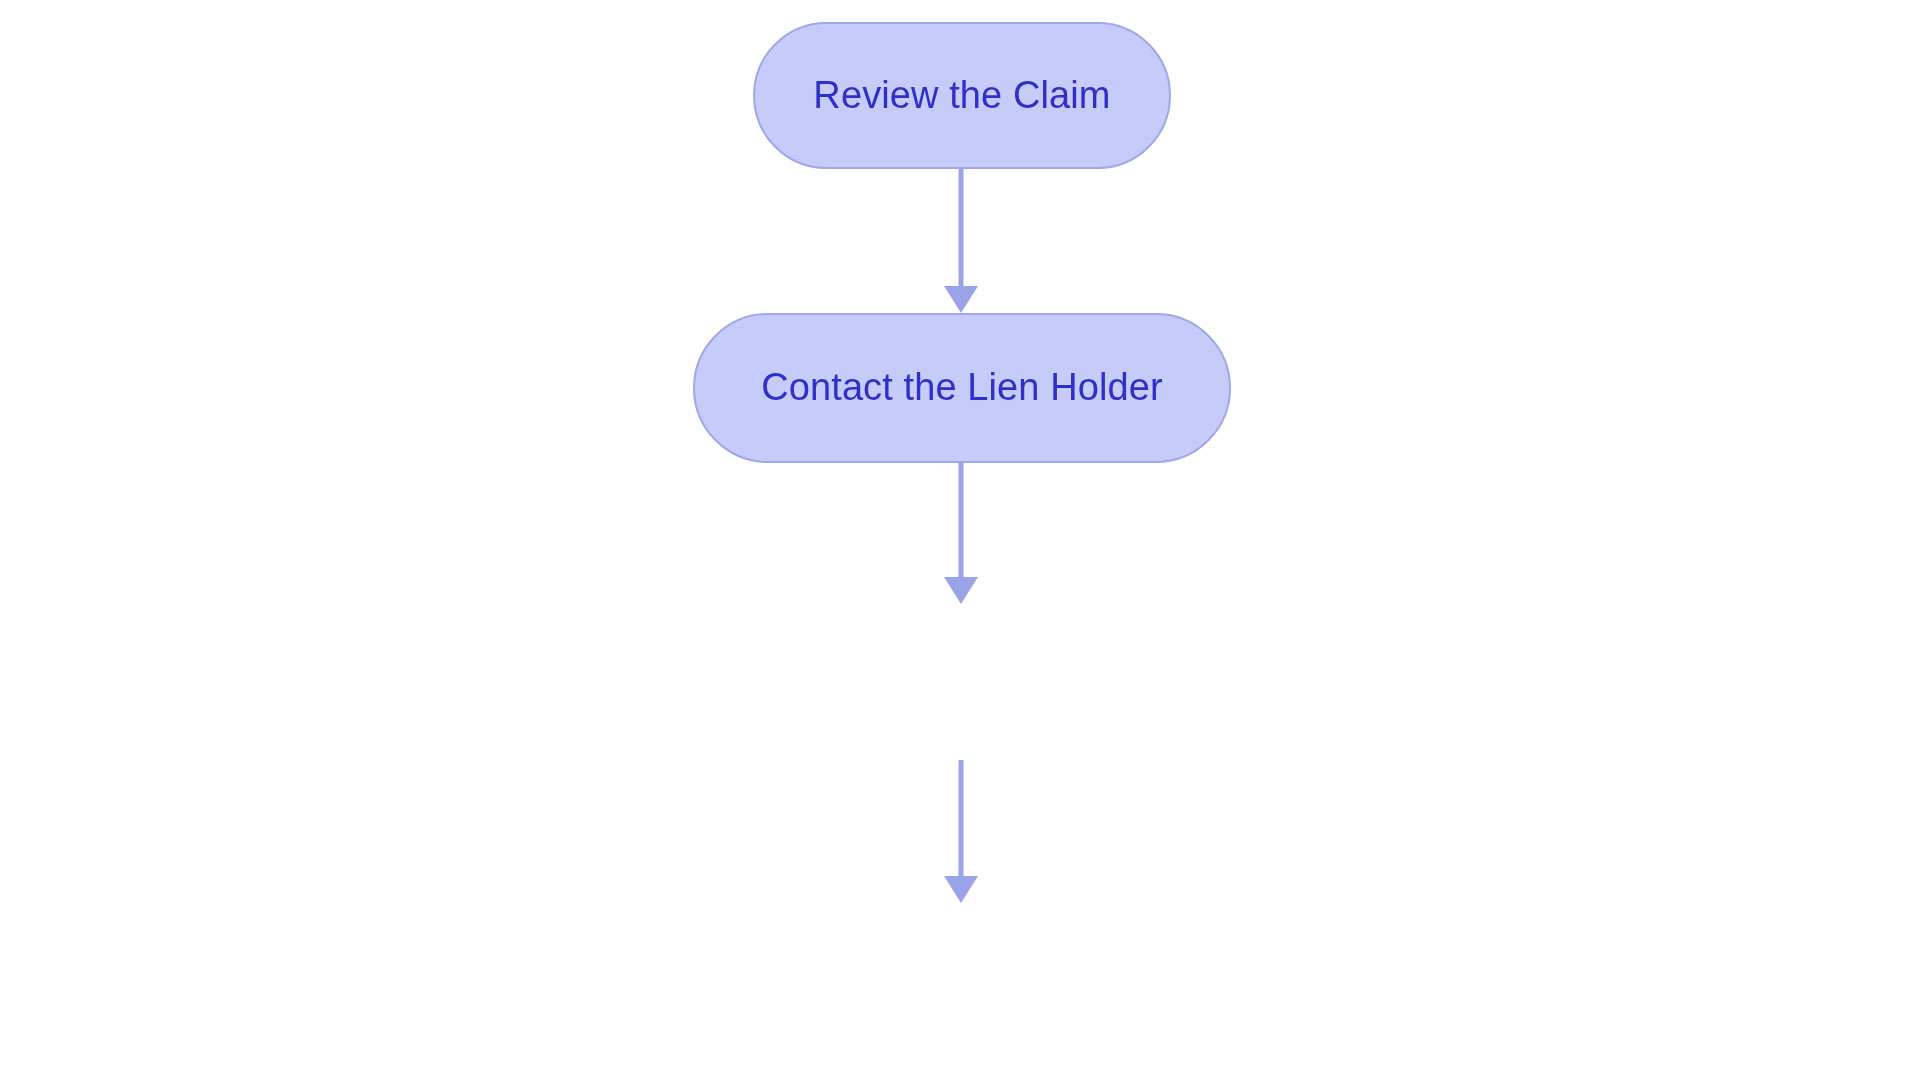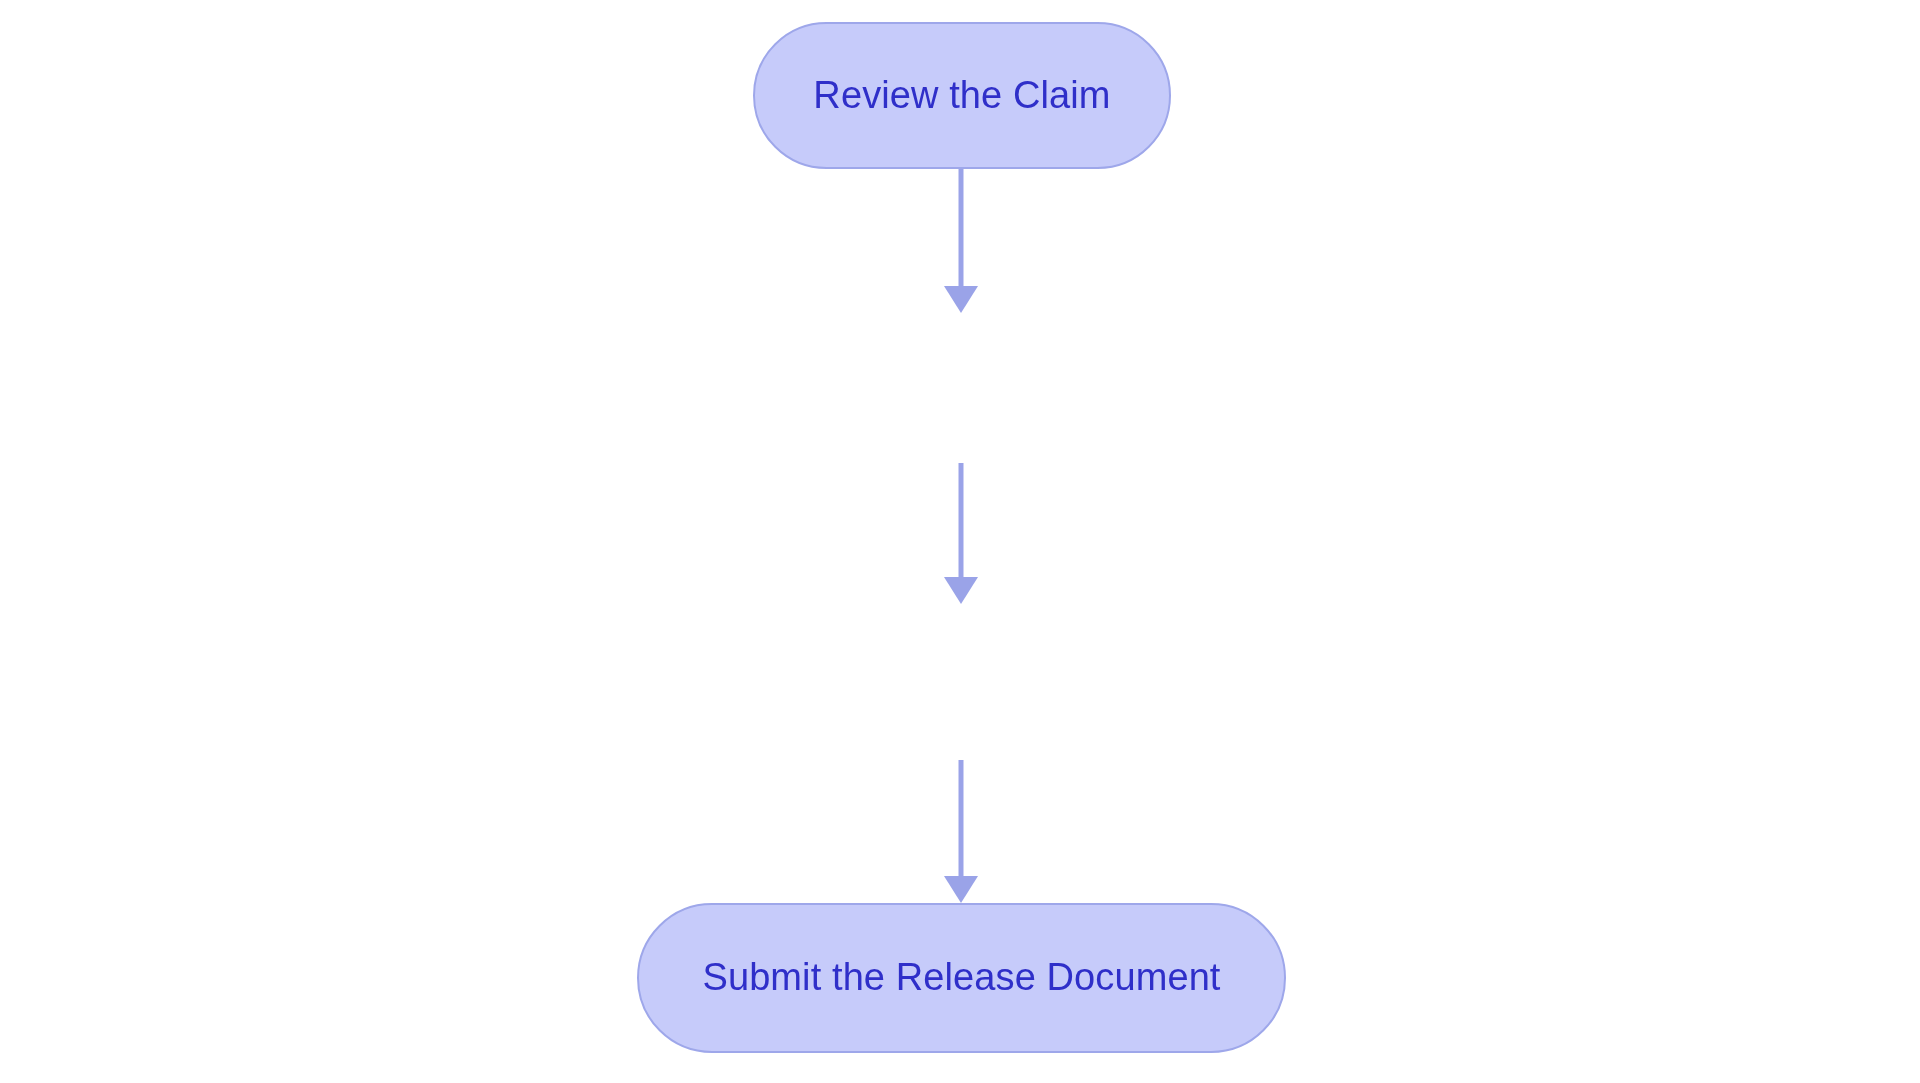--- a/index.html
+++ b/index.html
@@ -93,20 +93,20 @@
       <polygon points="944,876 978,876 961,903" fill="#9aa3e8"></polygon>
     </g>
   </svg>
 
   <div id="node-layer">
 
     <div id="node-1" class="flow-node">
       <span class="flow-node-label">Review the Claim</span>
     </div>
 
+    <div id="node-2" class="flow-node">
+      <span class="flow-node-label">Contact the Lien Holder</span>
+    </div>
 
 
-    <div id="node-4" class="flow-node">
-      <span class="flow-node-label">Submit the Release Document</span>
-    </div>
 
   </div>
 </div>
 
 </body></html>

